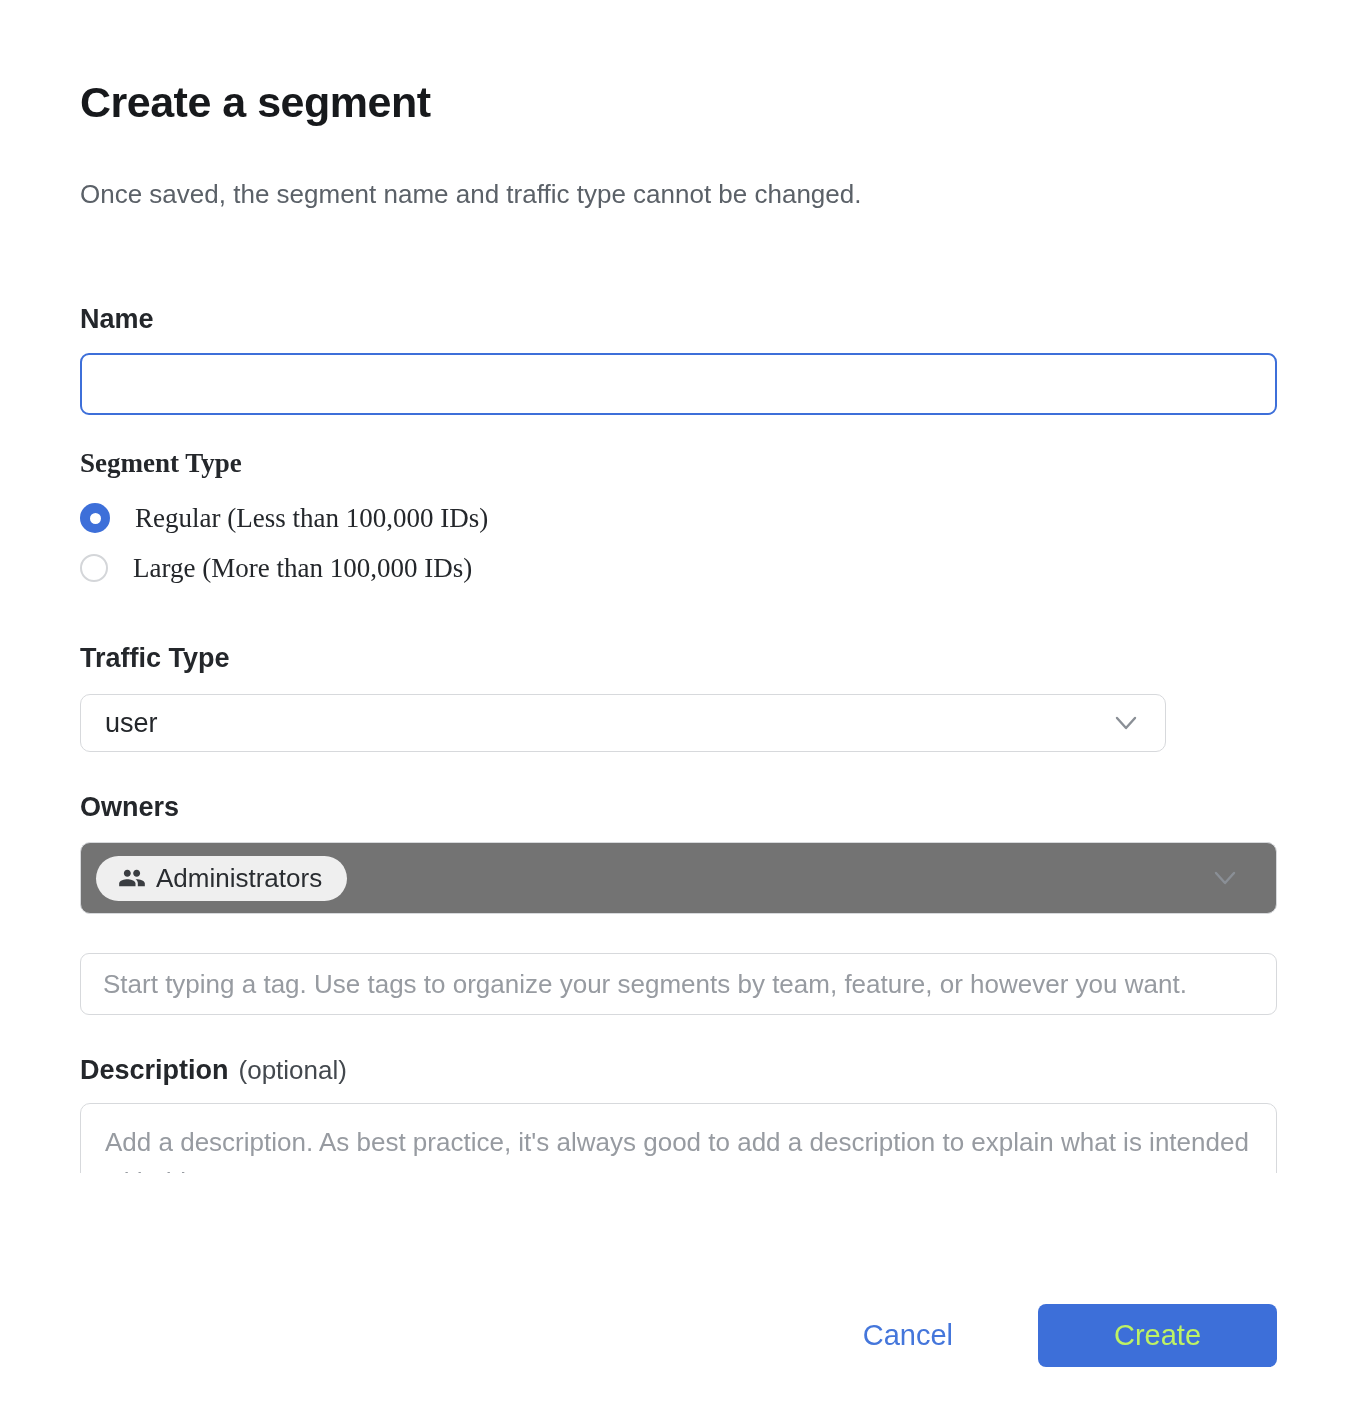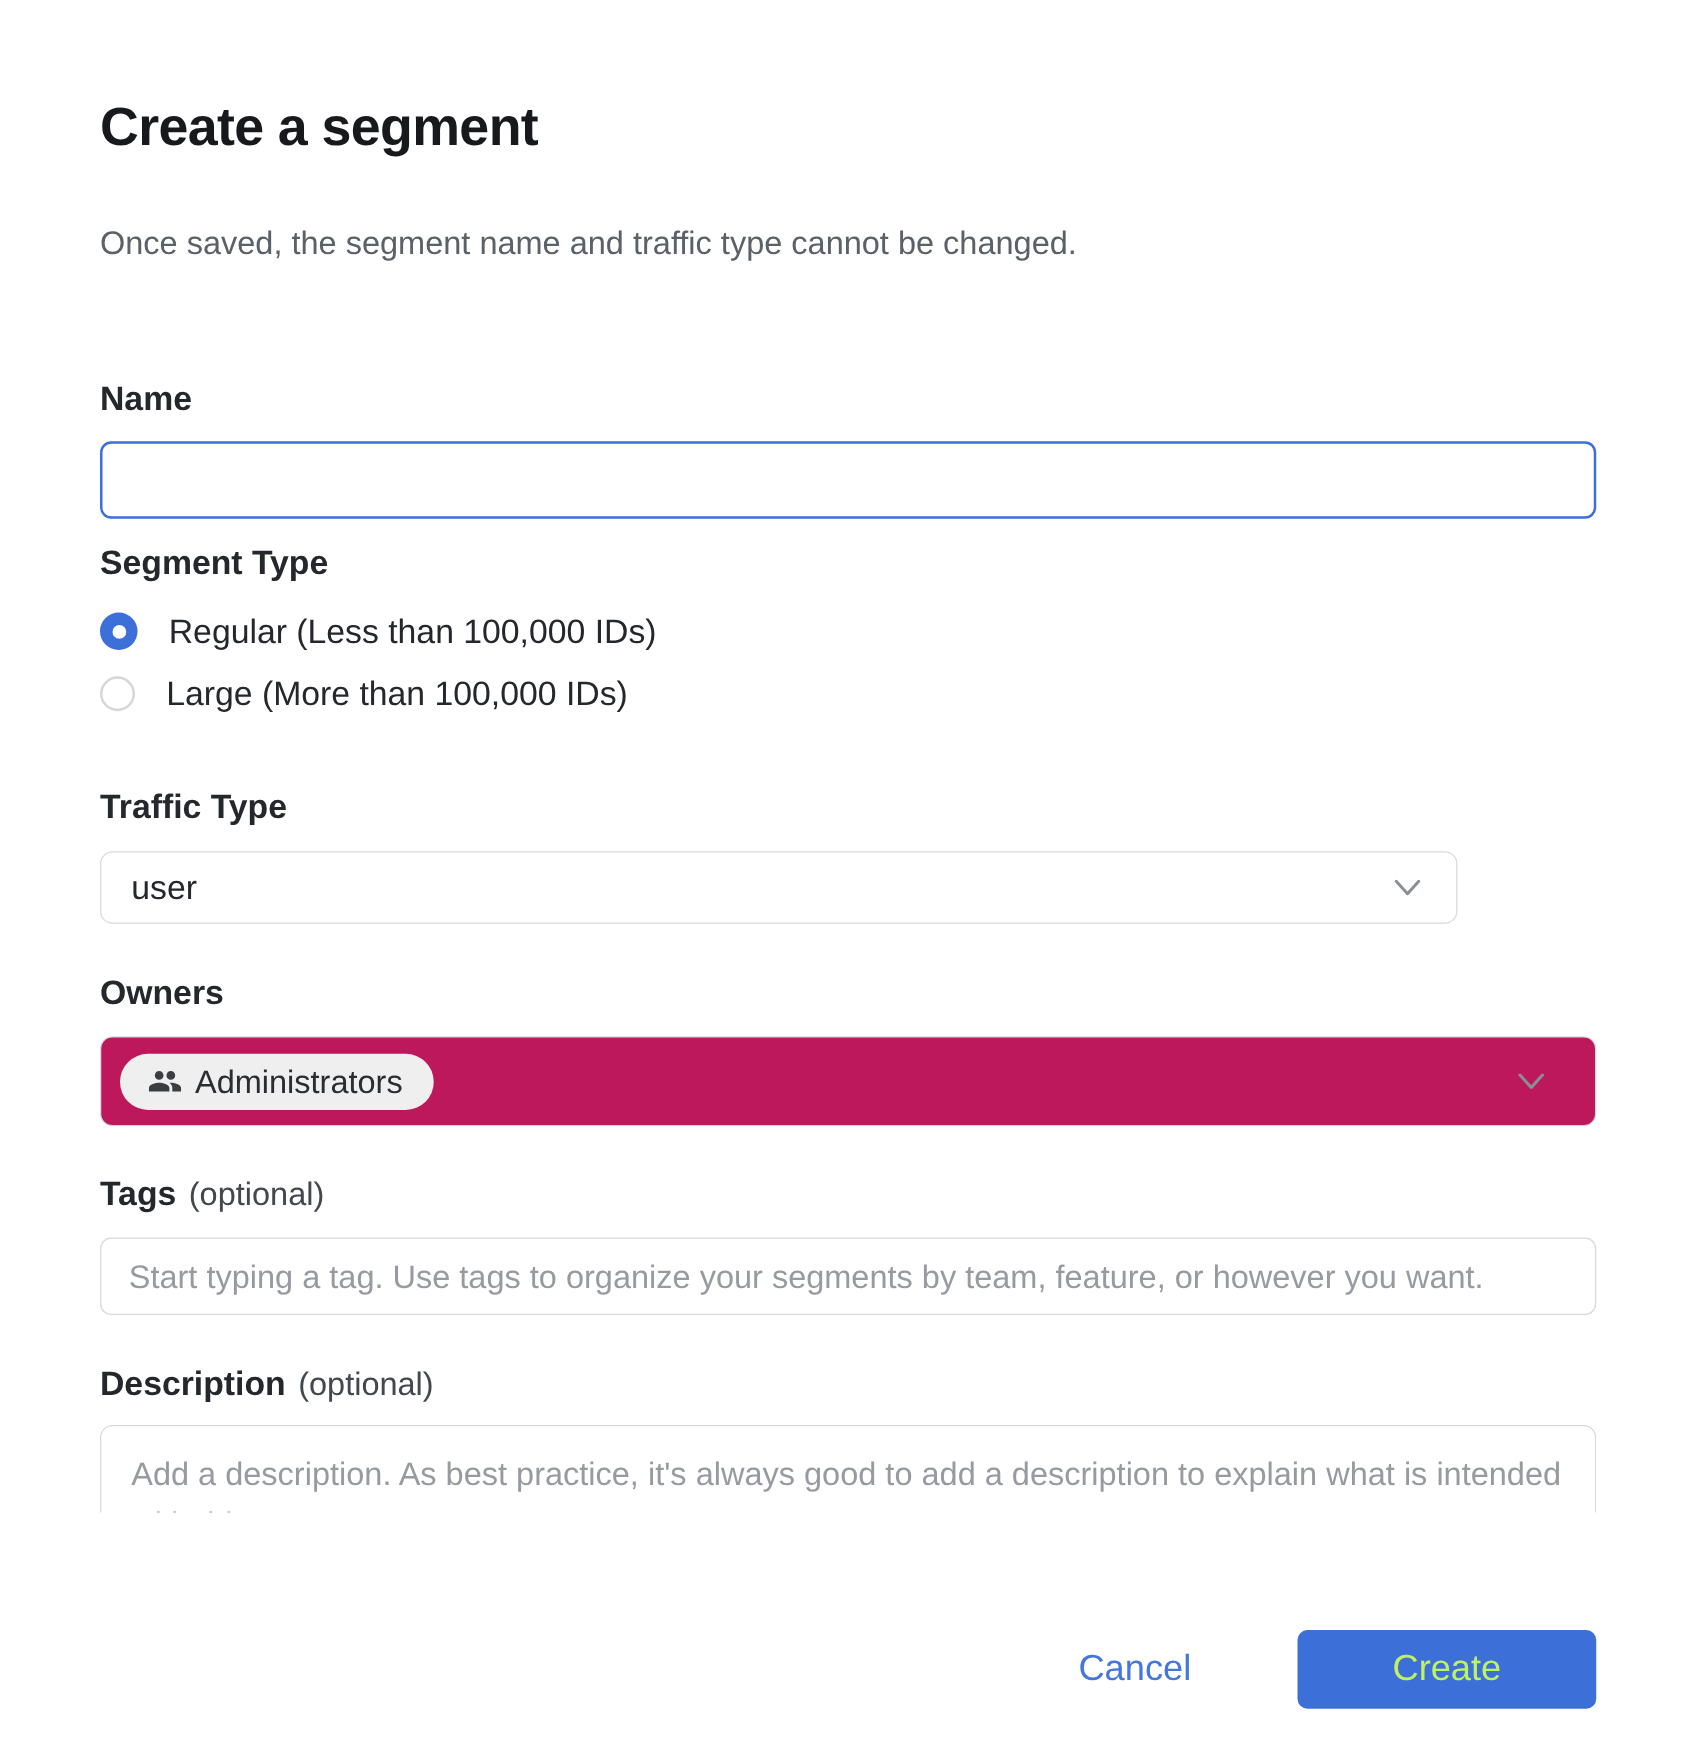--- a/index.html
+++ b/index.html
@@ -49,21 +49,21 @@
     font-family: "Liberation Sans", sans-serif;
     font-size: 26px;
     color: #24272b;
     padding: 8px 22px;
     outline: none;
     background: #fff;
   }
   .text-input.focused { border: 2px solid #3d6fd9; }
   .text-input::placeholder { color: #979ba1; opacity: 1; }
 
-  .segment-type-block { margin-top: 20px; }
+  .segment-type-block { margin-top: 33px; font-family: Liberation Serif, serif; }
   .radio-row {
     display: flex;
     align-items: center;
     margin-top: 22px;
     height: 34px;
     cursor: pointer;
   }
   .radio-row + .radio-row { margin-top: 16px; }
   .radio-circle {
     width: 28px; height: 28px;
@@ -110,21 +110,21 @@
   .owners-box {
     margin-top: 19px;
     width: 1197px;
     height: 72px;
     border: 1px solid #d7d9dc;
     border-radius: 10px;
     display: flex;
     align-items: center;
     padding: 0 36px 0 15px;
     cursor: pointer;
-    background: #be185d;
+    background: #737373;
   }
   .chip {
     display: inline-flex;
     align-items: center;
     height: 45px;
     padding: 0 25px 0 22px;
     background: #efefef;
     border-radius: 23px;
   }
   .chip-icon { width: 28px; height: 28px; margin-right: 10px; }
@@ -236,23 +236,20 @@
         <span class="chip-label">Administrators</span>
       </span>
       <span class="select-spacer"></span>
       <svg class="chevron" viewBox="0 0 30 30" fill="none">
         <polyline points="6,10 15,20 24,10" stroke="#8a8f96" stroke-width="2.4" stroke-linecap="round" stroke-linejoin="round"></polyline>
       </svg>
     </div>
   </div>
 
   <div class="tags-block">
-    <div class="field-label">
-      <span>Tags</span><span class="optional">(optional)</span>
-    </div>
     <input class="text-input" type="text" placeholder="Start typing a tag. Use tags to organize your segments by team, feature, or however you want." style="">
   </div>
 
   <div class="description-block">
     <div class="field-label">
       <span>Description</span><span class="optional">(optional)</span>
     </div>
     <div class="textarea-clip">
       <textarea class="description-textarea" placeholder="Add a description. As best practice, it's always good to add a description to explain what is intended with this segment." style=""></textarea>
     </div>

